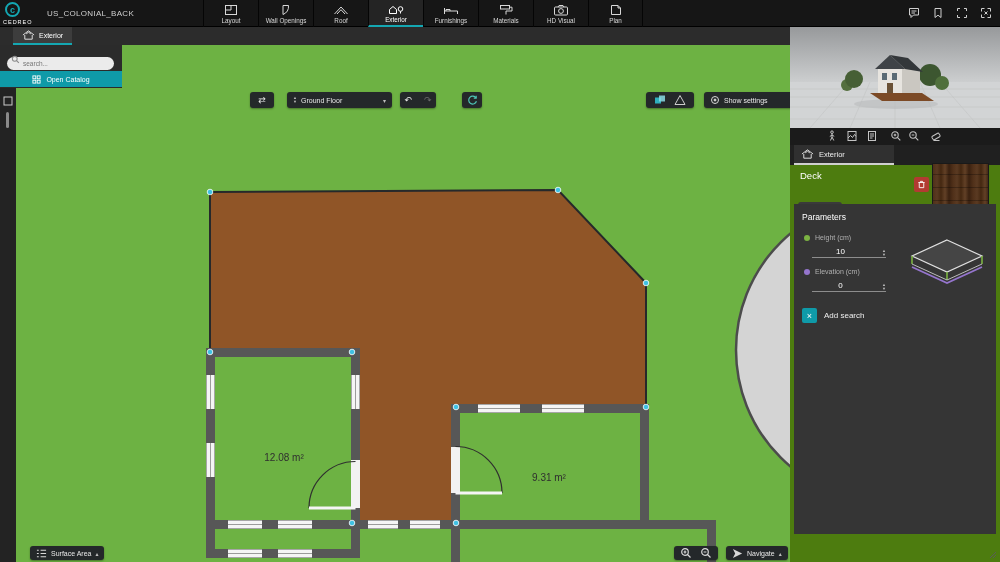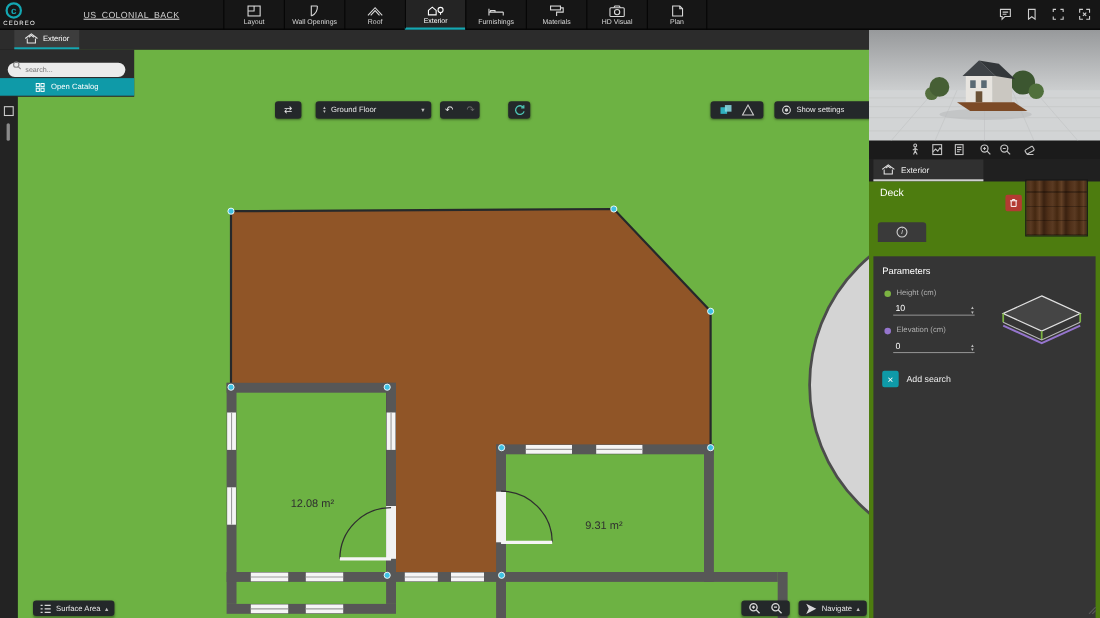--- a/index.html
+++ b/index.html
@@ -7,21 +7,21 @@
     font-family:"Liberation Sans", sans-serif; }
   svg { display:block; }
 
   
   .titlebar { position:absolute; left:0; top:0; width:1000px; height:27px;
     background:#161616; border-bottom:1px solid #000; z-index:60; }
   .logo-circle { position:absolute; left:5px; top:2px; width:15px; height:15px;
     border:2px solid #14a7b2; border-radius:50%; color:#14a7b2; font-size:9px;
     display:flex; align-items:center; justify-content:center; font-weight:bold; }
   .logo-text { position:absolute; left:3px; top:19px; font-size:5.5px; color:#fff; letter-spacing:1px; }
-  .project { position:absolute; left:76px; top:9px; font-size:8px; color:#cfcfcf; letter-spacing:.3px;text-decoration:underline; }
+  .project { position:absolute; left:47px; top:9px; font-size:8px; color:#cfcfcf; letter-spacing:.3px; }
   .tabs { position:absolute; left:203px; top:0; height:27px; display:flex; }
   .tab { width:55px; height:27px; border-left:1px solid #050505; display:flex; flex-direction:column;
     align-items:center; justify-content:center; gap:1px; color:#d8d8d8; font-size:6.3px; cursor:pointer; }
   .tab:last-child { border-right:1px solid #050505; }
   .tab.active { background:#242424; border-bottom:2px solid #14a7b2; color:#fff; }
   .tb-icons { position:absolute; right:8px; top:7px; display:flex; gap:12px; }
   .tb-icons span { display:inline-flex; }
 
   
   .subtabrow { position:absolute; left:0; top:27px; width:790px; height:18px; background:#2c2c2c; z-index:40; }
@@ -70,28 +70,28 @@
     border:none; border-radius:2px; display:flex; align-items:center; justify-content:center; cursor:pointer; }
   .texthumb { position:absolute; left:142px; top:-2px; width:57px; height:52px; border:1px solid #191919;
     background:
       repeating-linear-gradient(0deg, rgba(0,0,0,.28) 0 1px, transparent 1px 13px),
       repeating-linear-gradient(90deg, #503019 0px, #5a3a22 4px, #452811 8px, #624026 12px, #3a2110 16px, #503019 20px);
     cursor:pointer; }
   .infotab { position:absolute; left:8px; top:37px; width:44px; height:18px; background:#3a3a3a;
     border-radius:3px 3px 0 0; display:flex; align-items:center; justify-content:center; cursor:pointer; }
   .icircle { width:10px; height:10px; border:1px solid #d0d0d0; border-radius:50%; color:#d0d0d0;
     font-size:7px; font-style:italic; display:flex; align-items:center; justify-content:center; }
-  .paramspanel { position:absolute; left:4px; top:68px; width:202px; height:330px; background:#353535; }
+  .paramspanel { position:absolute; left:4px; top:39px; width:202px; height:330px; background:#353535; }
   .sectitle { position:absolute; left:8px; top:8px; font-size:8.5px; color:#fff; }
   .fieldlabel { position:absolute; font-size:7px; color:#b0b0b0; }
   .dot { position:absolute; width:6px; height:6px; border-radius:50%; }
   .inputline { position:absolute; width:74px; border-bottom:1px solid #8d8d8d; display:flex;
     align-items:flex-end; justify-content:space-between; height:13px; }
   .inputline input { width:55px; background:transparent; border:none; outline:none; color:#fff;
-    font-size:8px; font-family:"Liberation Sans", sans-serif; padding:0 0 1px 2px; }
+    font-size:8px; font-family:"Liberation Sans", sans-serif; padding:0 0 1px 2px;text-align:center; }
   .addrow { position:absolute; left:8px; top:104px; display:flex; align-items:center; gap:7px; cursor:pointer; }
   .addicon { width:15px; height:15px; background:#0f9aa8; border:none; border-radius:2px; color:#fff;
     font-size:9px; display:flex; align-items:center; justify-content:center; cursor:pointer; }
   .addlabel { font-size:8px; color:#eee; }
 </style>
 </head>
 <body>
 
 <div class="titlebar">
   <div class="logo-circle">c</div>

